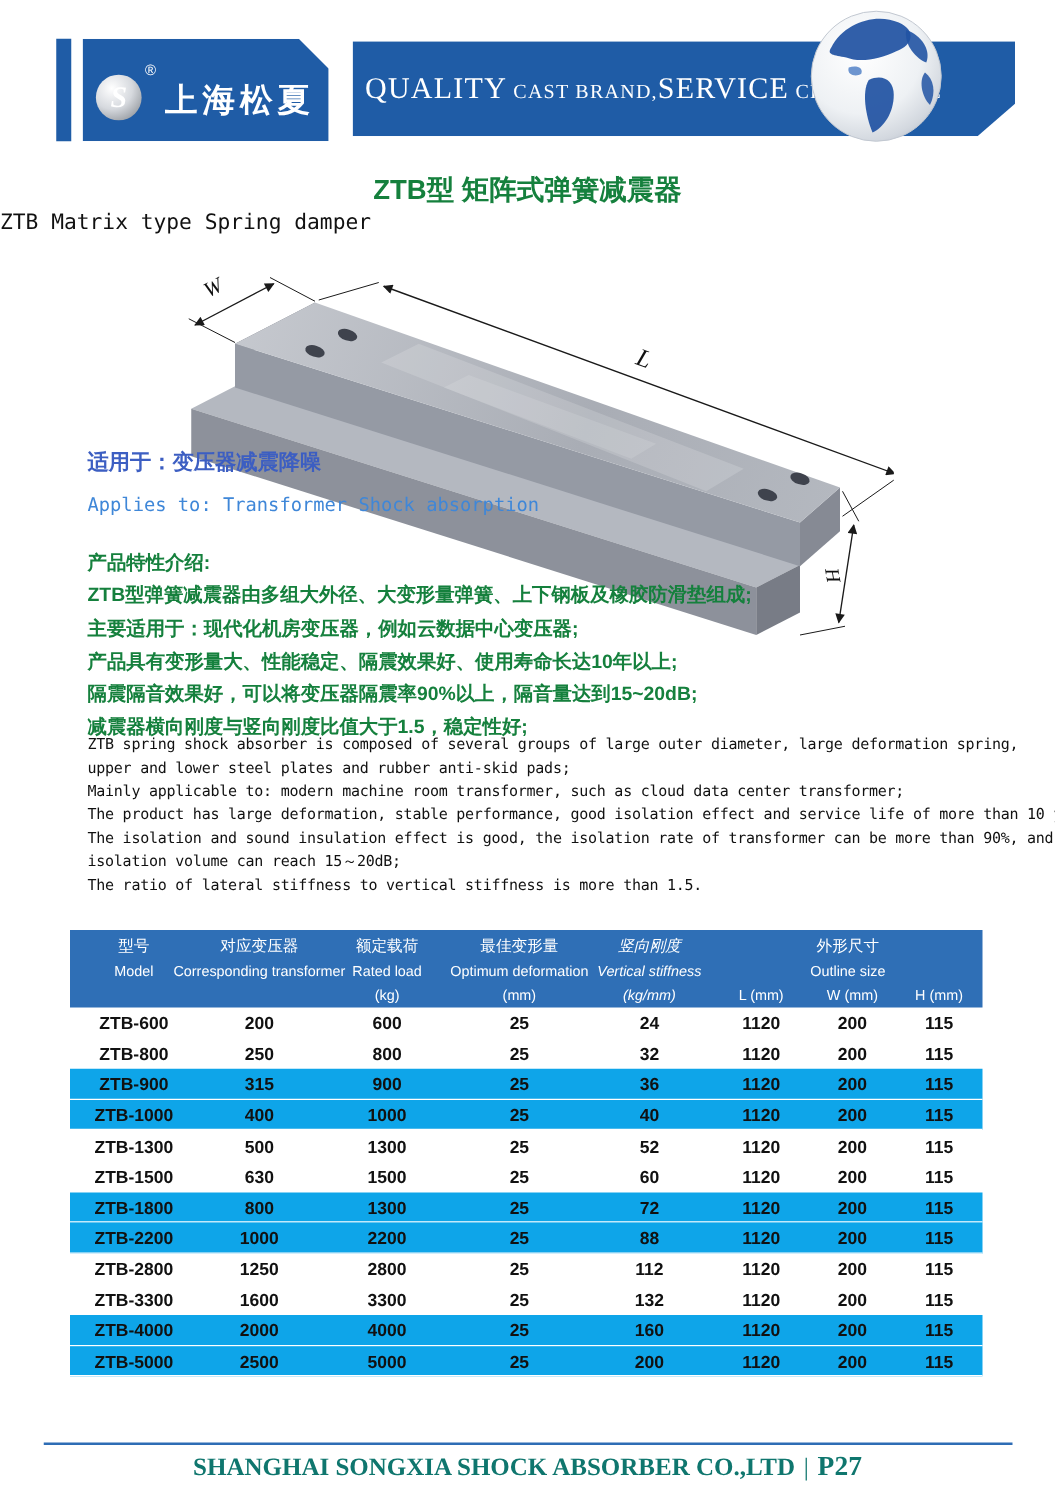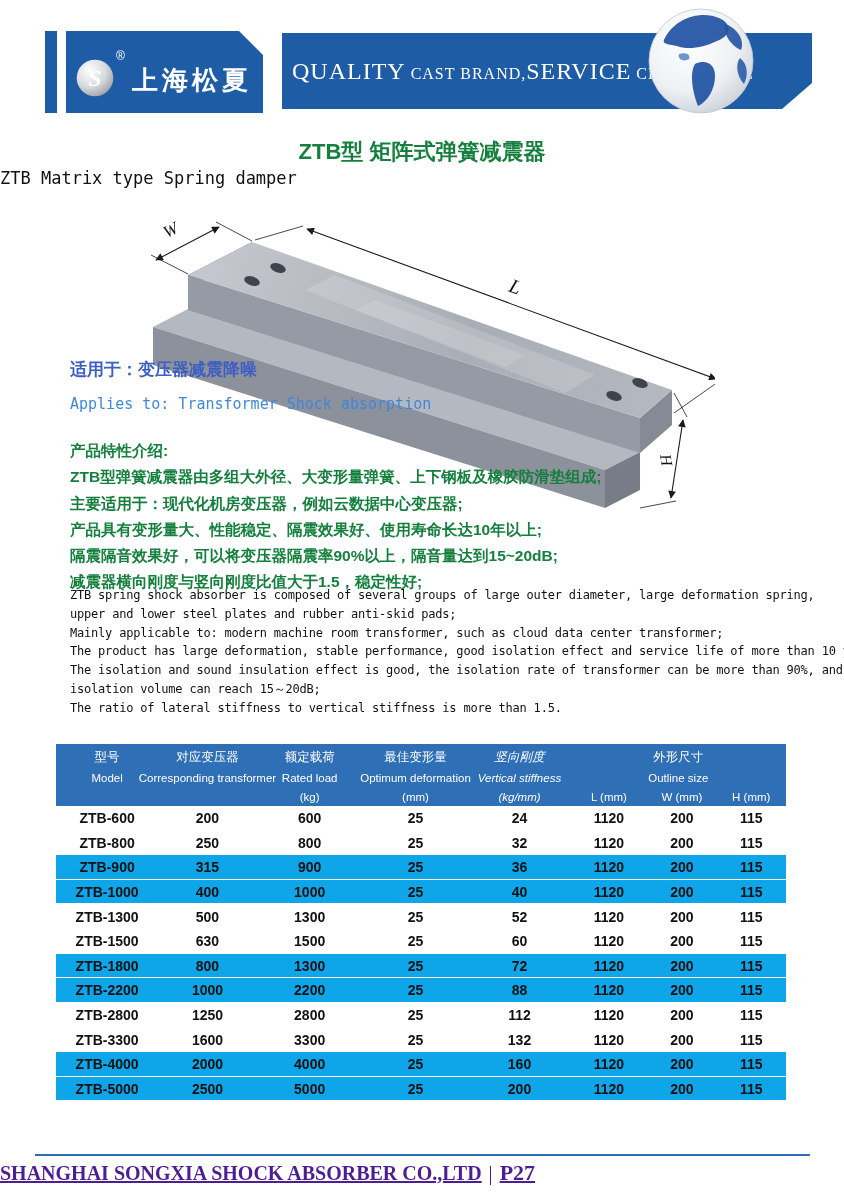--- a/index.html
+++ b/index.html
@@ -53,22 +53,22 @@
   .c5{grid-column:5;font-style:italic;} .c6{grid-column:6;} .c7{grid-column:7;} .c8{grid-column:8;}
   .cspan{grid-column:6/9;}
   .trow{display:grid;grid-template-columns:14% 13.5% 14.5% 14.5% 14% 10.5% 9.5% 9.5%;
         height:24.6px;box-sizing:border-box;}
   .trow.gray{background:#0ea5e9;box-shadow:inset 0 -1px 0 #ffffff;}
   .tcell{display:flex;align-items:center;justify-content:center;
          font-size:14px;font-weight:bold;color:#111;}
 
   
   .footer-line{position:absolute;left:35px;top:1154px;width:775px;height:2px;background:#2e6db5;}
-  .footer-text{position:absolute;left:0;top:1160px;width:100%;
-               font-family:"Liberation Serif",serif;font-weight:bold;font-size:20px;color:#4c1d95;text-decoration:underline;}
+  .footer-text{position:absolute;left:0;top:1160px;width:100%;text-align:center;
+               font-family:"Liberation Serif",serif;font-weight:bold;font-size:20px;color:#0f766e;}
   .footer-sep{display:inline-block;margin:0 7px;font-weight:normal;}
   .footer-page{font-size:22px;}
 </style>
 </head>
 <body>
 
 <div class="page">
 
   <div>
     <div class="hdr-strip"></div>

